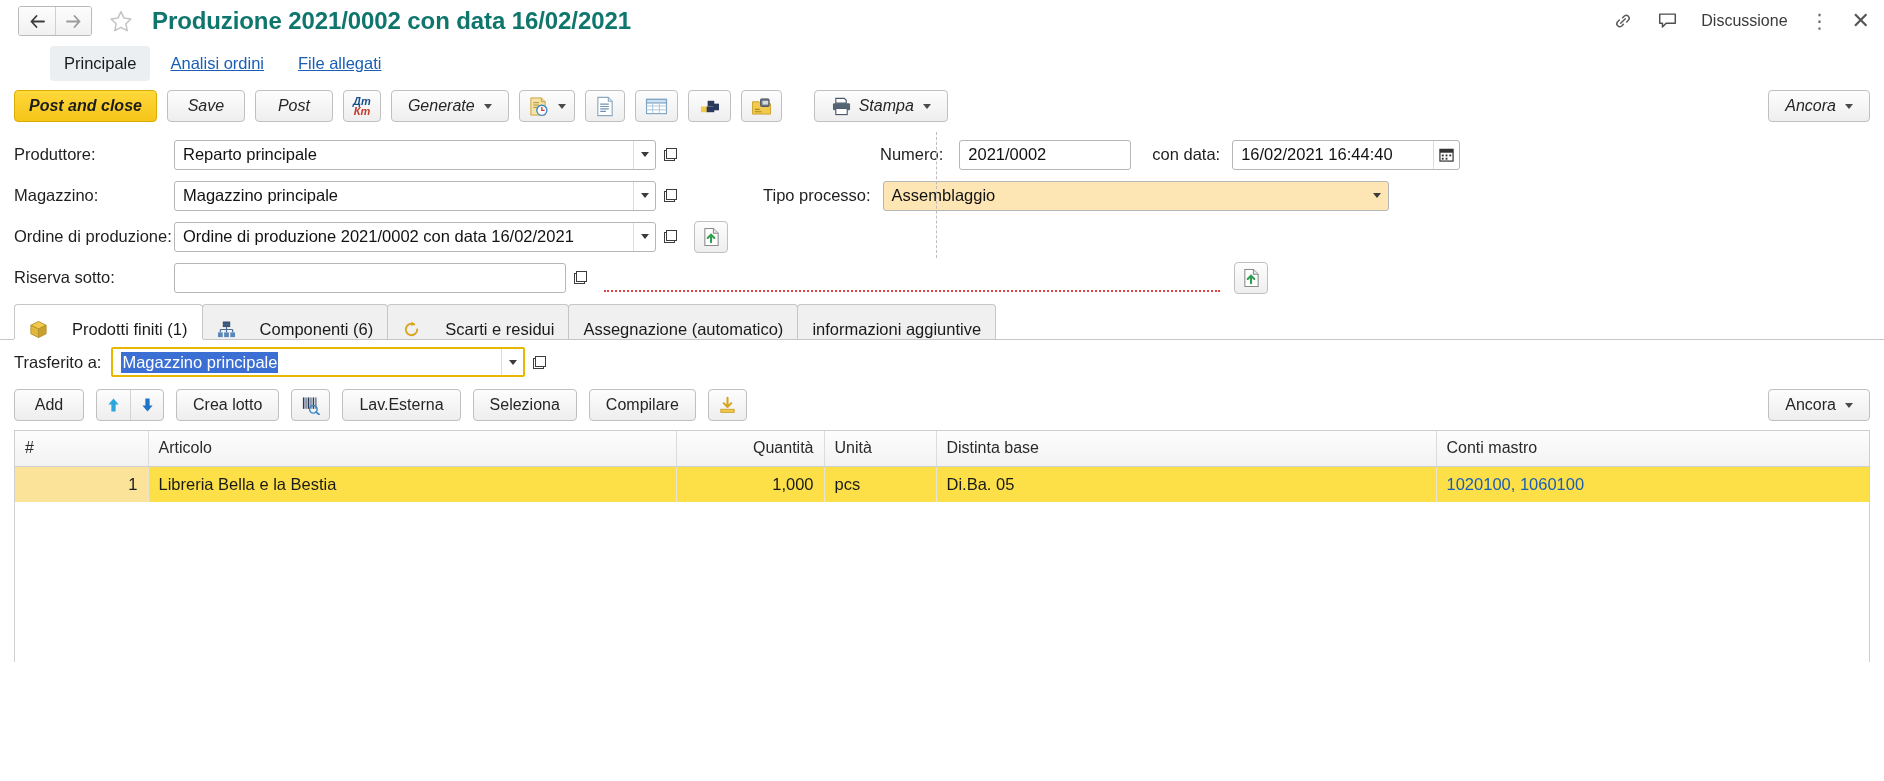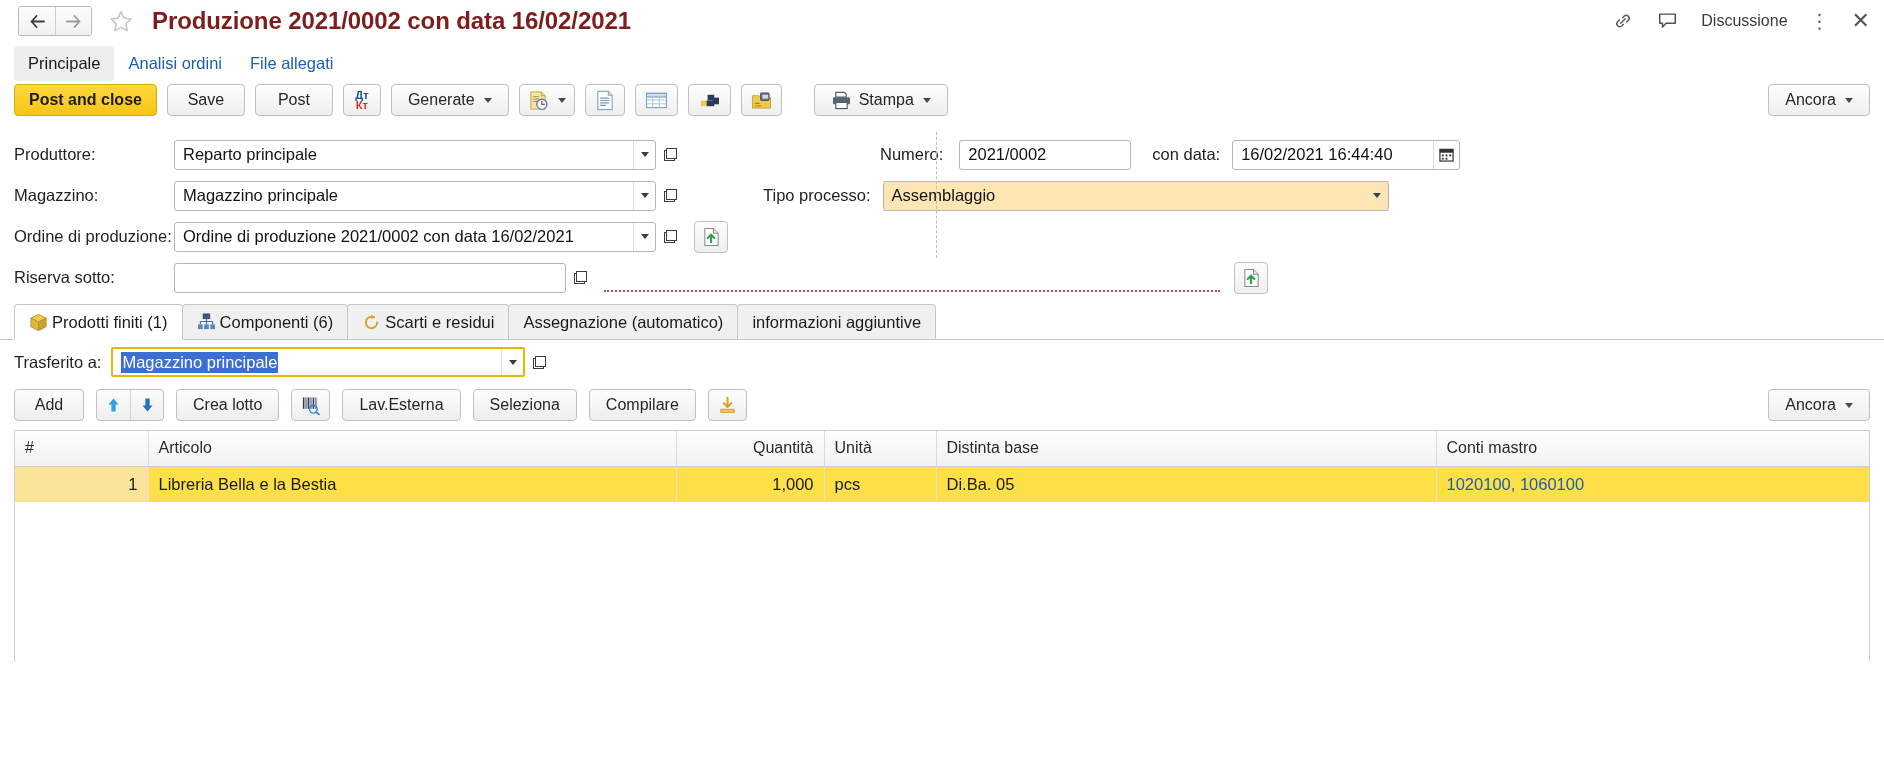--- a/index.html
+++ b/index.html
@@ -42,21 +42,21 @@
     margin-left: 16px;
     font-size: 25px;
     color: #c2c2c2;
     line-height: 1;
     cursor: pointer;
   }
   .doctitle {
     margin-left: 18px;
     font-size: 24px;
     font-weight: bold;
-    color: #7f1d1d;
+    color: #0f766e;
     letter-spacing: -0.1px;
     white-space: nowrap;
   }
   .title-right {
     margin-left: auto;
     display: flex;
     align-items: center;
     gap: 22px;
     color: #555;
   }
@@ -64,39 +64,41 @@
   .discussione { font-size: 16px; color: #3a3a3a; cursor: pointer; white-space: nowrap; }
   .kebab { font-size: 20px; letter-spacing: 0; line-height: .6; cursor: pointer; color: #666; }
   .closex { font-size: 22px; color: #555; cursor: pointer; line-height: 1; }
 
   
   .pagetabs {
     height: 42px;
     display: flex;
     align-items: center;
     padding-left: 14px;
-    gap: 0;
+    gap: 6px;
+    margin-left: 36px;
   }
   .pagetab {
     padding: 8px 14px;
     font-size: 16.5px;
     border-radius: 4px;
     cursor: pointer;
     white-space: nowrap;
   }
   .pagetab.active { background: #eceff1; color: #1a1a1a; }
-  .pagetab.link { color: #1a5fb4; }
+  .pagetab.link { color: #1a5fb4; text-decoration: underline; }
 
   
   .cmdbar {
     height: 44px;
     display: flex;
-    align-items: flex-start;
+    align-items: center;
     padding: 0 14px 0 14px;
     gap: 10px;
+    font-style: italic;
   }
   .btn {
     height: 32px;
     border: 1px solid #c0c0c0;
     border-radius: 4px;
     background: linear-gradient(#fdfdfd,#eeeeee);
     display: flex; align-items: center; justify-content: center;
     gap: 7px;
     padding: 0 16px;
     font-size: 16px;
@@ -226,22 +228,22 @@
   .btabs {
     display: flex;
     align-items: flex-end;
     padding-left: 14px;
     margin-top: 6px;
     border-bottom: 1px solid #c6c6c6;
     height: 36px;
   }
   .btab {
     height: 35px;
-    display: flex; align-items: center;
-    gap: 4px;
+    display: flex; align-items: flex-end;
+    gap: 24px;
     padding: 0 14px;
     font-size: 16.5px;
     color: #1a1a1a;
     border: 1px solid #c6c6c6;
     border-bottom: none;
     background: #f0f0f0;
     border-radius: 4px 4px 0 0;
     margin-right: -1px;
     cursor: pointer;
     white-space: nowrap;

